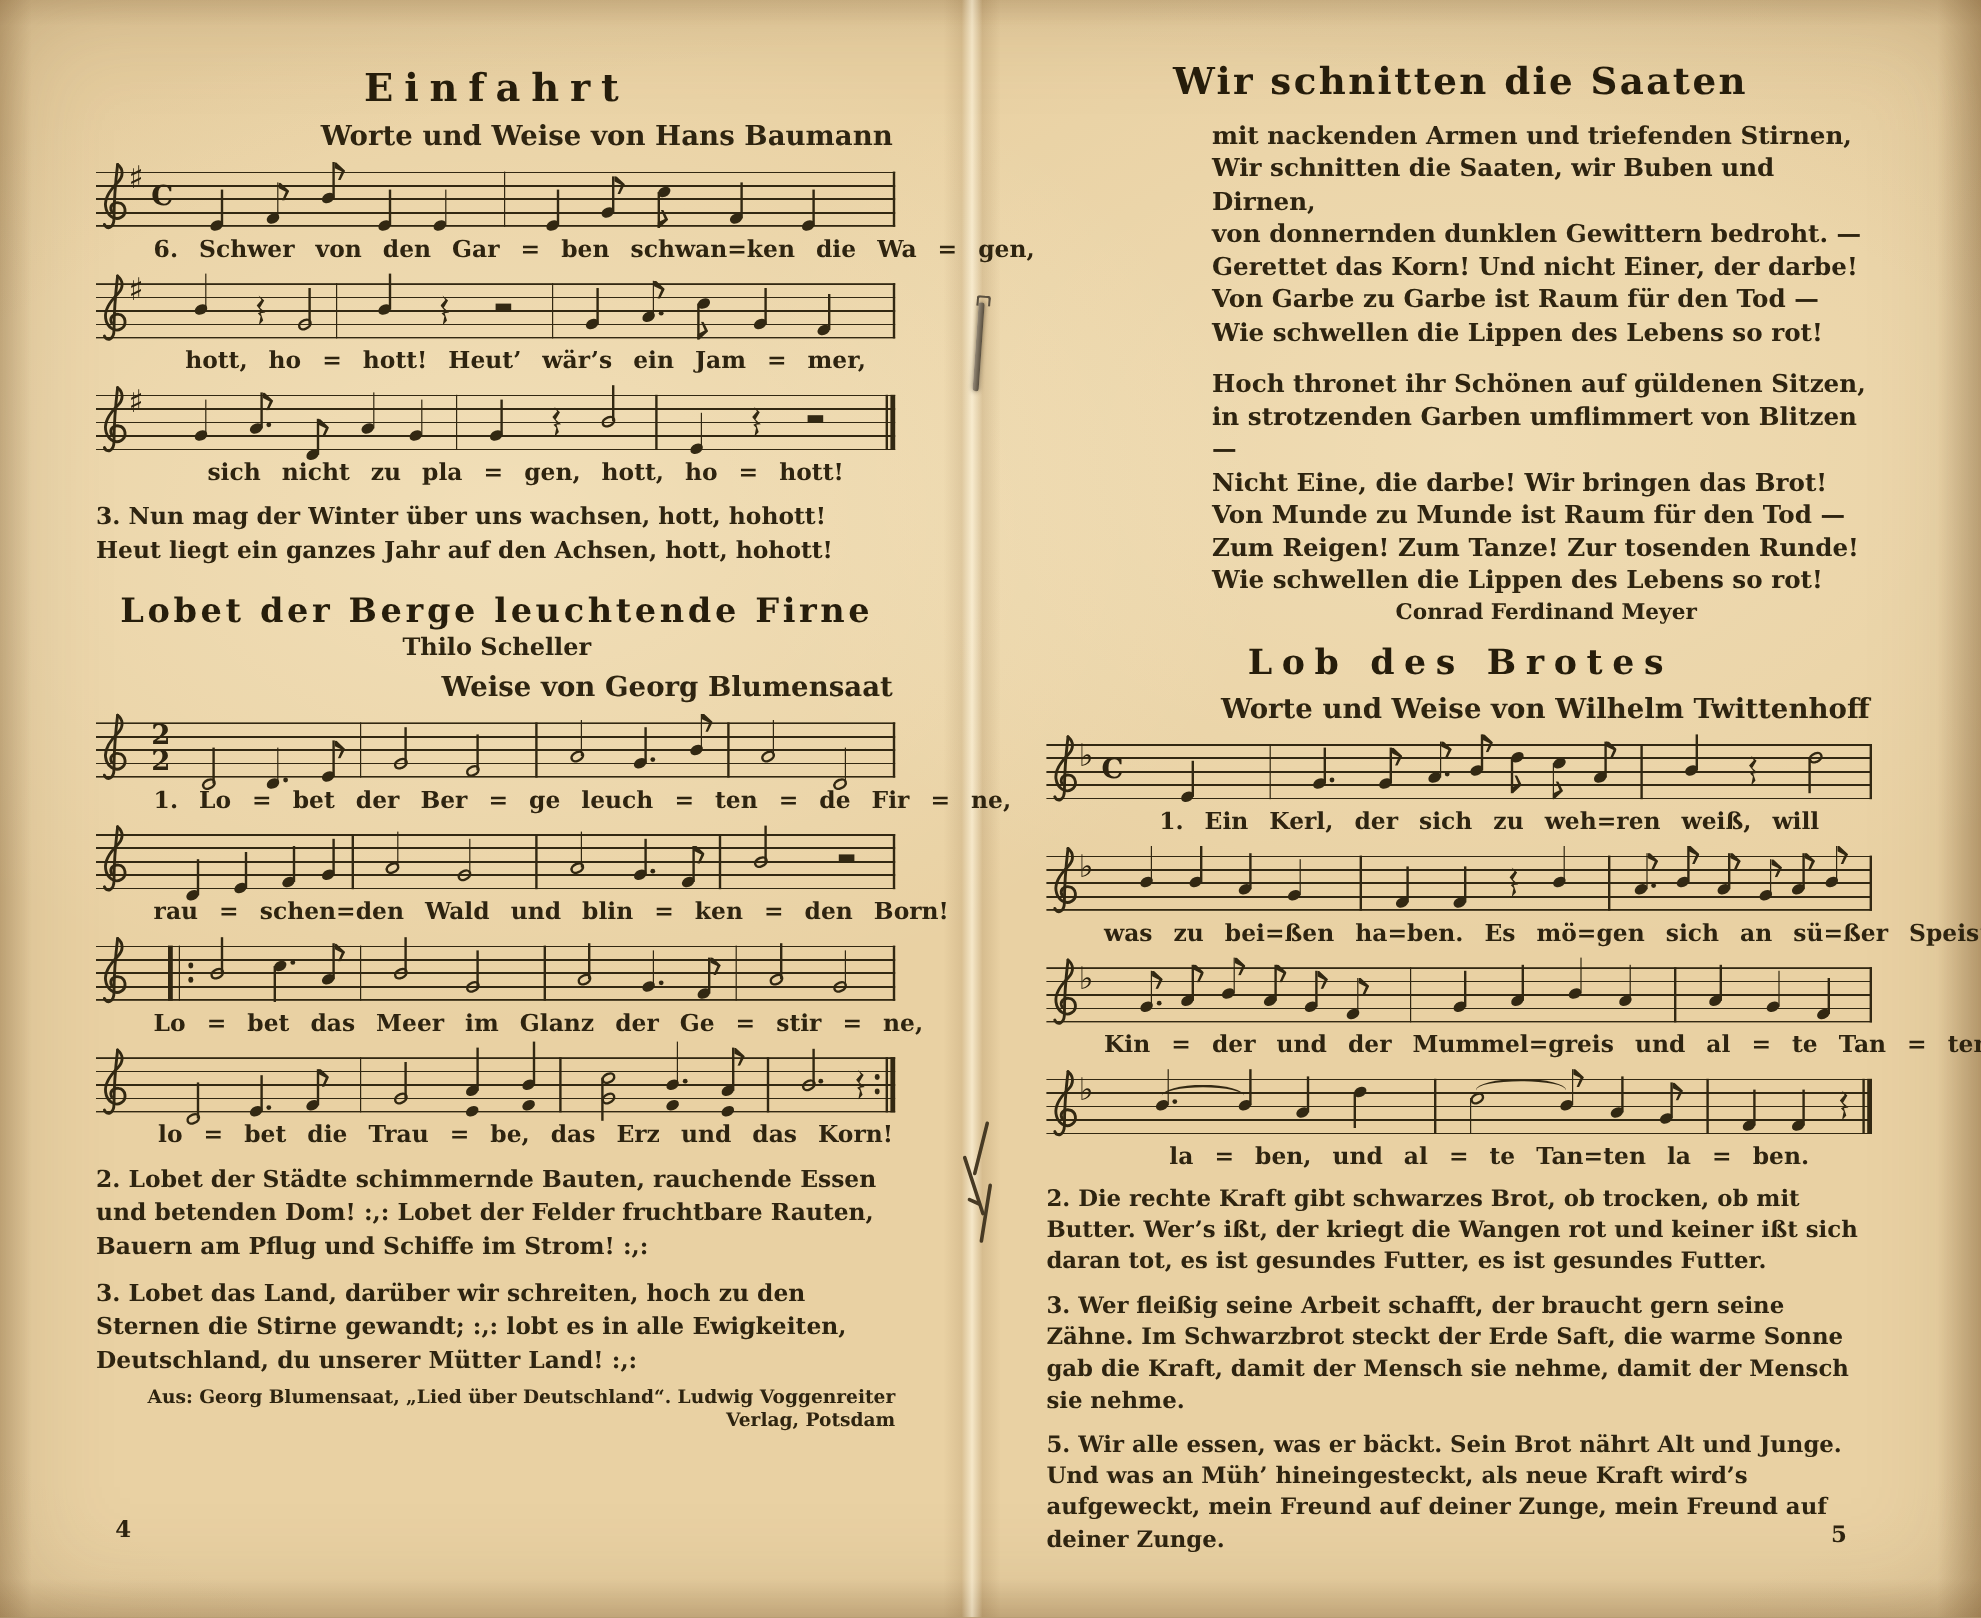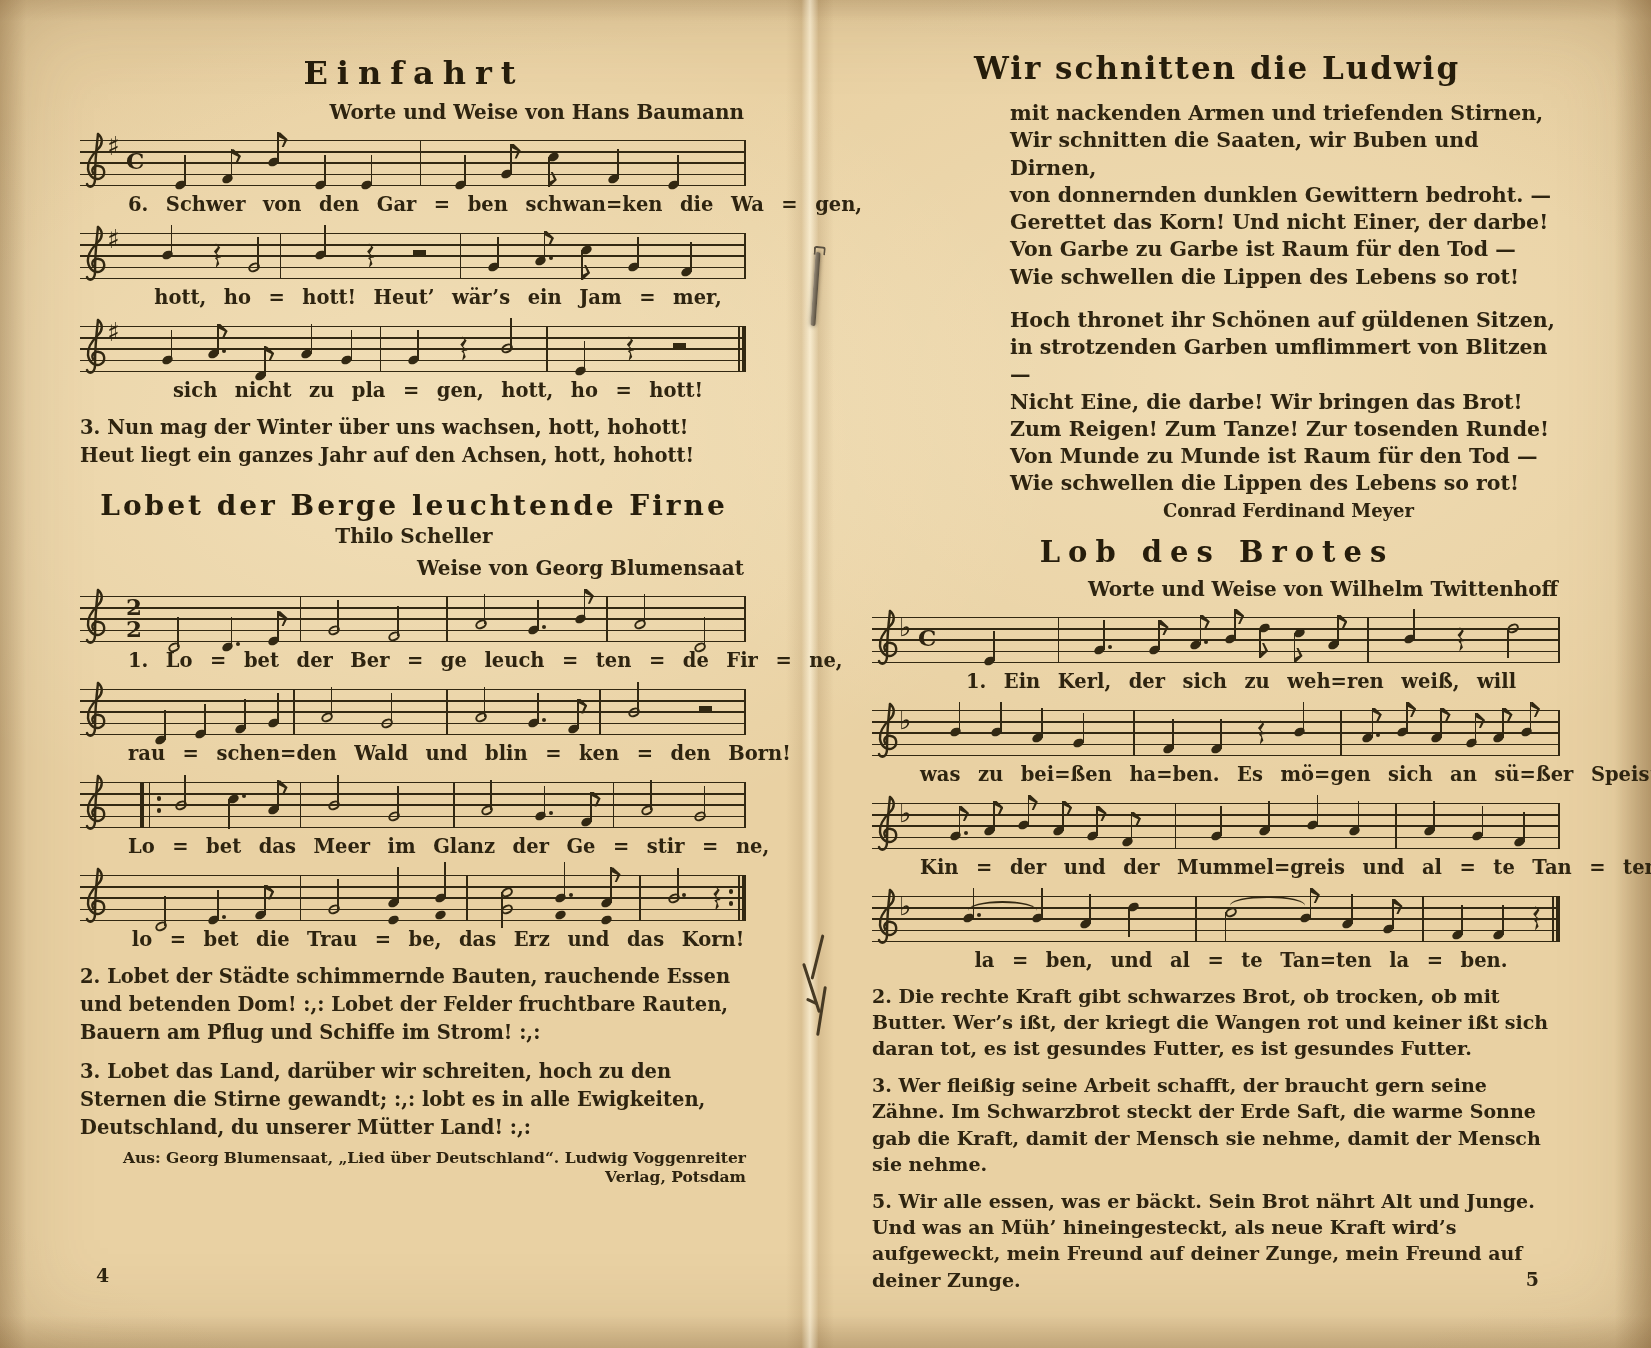--- a/index.html
+++ b/index.html
@@ -45,21 +45,21 @@
 
   .page{position:absolute;top:44px;}
   .page.left{left:80px;width:668px;}
   .page.right{left:872px;width:690px;}
 
   .song-title{font-weight:bold;text-align:center;color:#261d0b;}
   .t-einfahrt{font-size:32px;letter-spacing:9px;margin-top:10px;}
   .t-lobet{font-size:28px;letter-spacing:3px;margin-top:20px;}
   .t-saaten{font-size:31px;letter-spacing:2px;margin-top:6px;}
   .t-brot{font-size:29px;letter-spacing:8px;margin-top:14px;}
-  .credit{ text-align:right;font-weight:bold;font-size:20px;margin-top:8px;padding-right:4px;}
+  .credit{ text-align:right;font-weight:bold;font-size:23px;margin-top:8px;padding-right:4px;}
   .author-center{text-align:center;font-weight:bold;font-size:20px;margin-top:2px;}
   .author-right{text-align:right;font-weight:bold;font-size:18px;margin-top:2px;padding-right:148px;}
 
   .staff{position:relative;height:60px;margin-top:8px;}
   .staff-lines{
     position:absolute;left:0;right:2px;top:8px;height:46px;
     background-image:repeating-linear-gradient(to bottom,
       #322812 0px,#322812 1.4px, transparent 1.4px, transparent 11.2px);
     background-size:100% 46.2px;background-repeat:no-repeat;
   }
@@ -393,34 +393,34 @@
         </div>
       </div>
     <div class="lyric">lo = bet die Trau = be, das Erz und das Korn!</div>
 
     <div class="verse">2. Lobet der Städte schimmernde Bauten, rauchende Essen und betenden Dom! :,: Lobet der Felder fruchtbare Rauten, Bauern am Pflug und Schiffe im Strom! :,:</div>
     <div class="verse">3. Lobet das Land, darüber wir schreiten, hoch zu den Sternen die Stirne gewandt; :,: lobt es in alle Ewigkeiten, Deutschland, du unserer Mütter Land! :,:</div>
     <div class="attribution">Aus: Georg Blumensaat, „Lied über Deutschland“. Ludwig Voggenreiter Verlag, Potsdam</div>
   </div>
 
   <div class="page right">
-    <div class="song-title t-saaten">Wir schnitten die Ludwig</div>
+    <div class="song-title t-saaten">Wir schnitten die Saaten</div>
     <div class="poem">
       <div class="poem-line">mit nackenden Armen und triefenden Stirnen,</div>
       <div class="poem-line">Wir schnitten die Saaten, wir Buben und Dirnen,</div>
       <div class="poem-line">von donnernden dunklen Gewittern bedroht. —</div>
       <div class="poem-line">Gerettet das Korn! Und nicht Einer, der darbe!</div>
       <div class="poem-line">Von Garbe zu Garbe ist Raum für den Tod —</div>
       <div class="poem-line">Wie schwellen die Lippen des Lebens so rot!</div>
       <div class="poem-gap"></div>
       <div class="poem-line">Hoch thronet ihr Schönen auf güldenen Sitzen,</div>
       <div class="poem-line">in strotzenden Garben umflimmert von Blitzen —</div>
       <div class="poem-line">Nicht Eine, die darbe! Wir bringen das Brot!</div>
+      <div class="poem-line">Von Munde zu Munde ist Raum für den Tod —</div>
       <div class="poem-line">Zum Reigen! Zum Tanze! Zur tosenden Runde!</div>
-      <div class="poem-line">Von Munde zu Munde ist Raum für den Tod —</div>
       <div class="poem-line">Wie schwellen die Lippen des Lebens so rot!</div>
     </div>
     <div class="author-right">Conrad Ferdinand Meyer</div>
 
     <div class="song-title t-brot">Lob des Brotes</div>
     <div class="credit">Worte und Weise von Wilhelm Twittenhoff</div>
 
     <div class="staff">
         <div class="staff-lines">
           <svg class="clef" viewBox="0 0 26 64" width="26" height="64">

